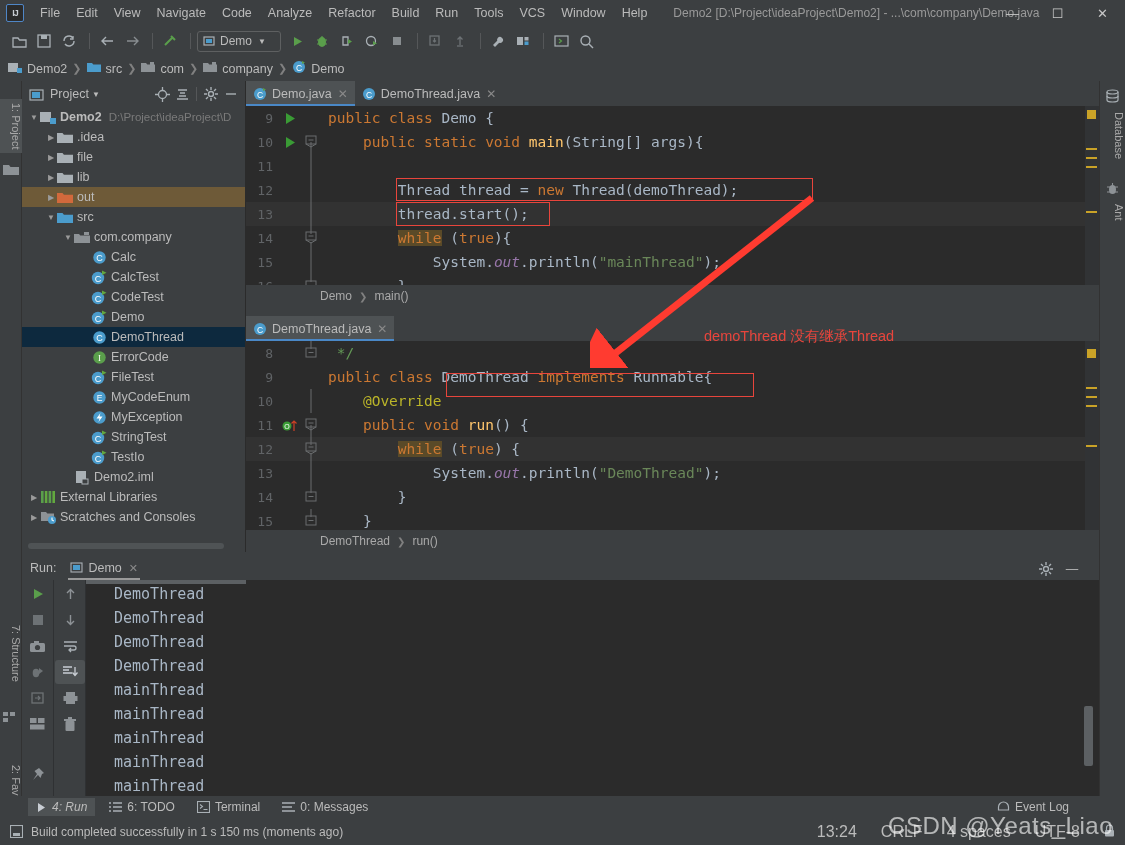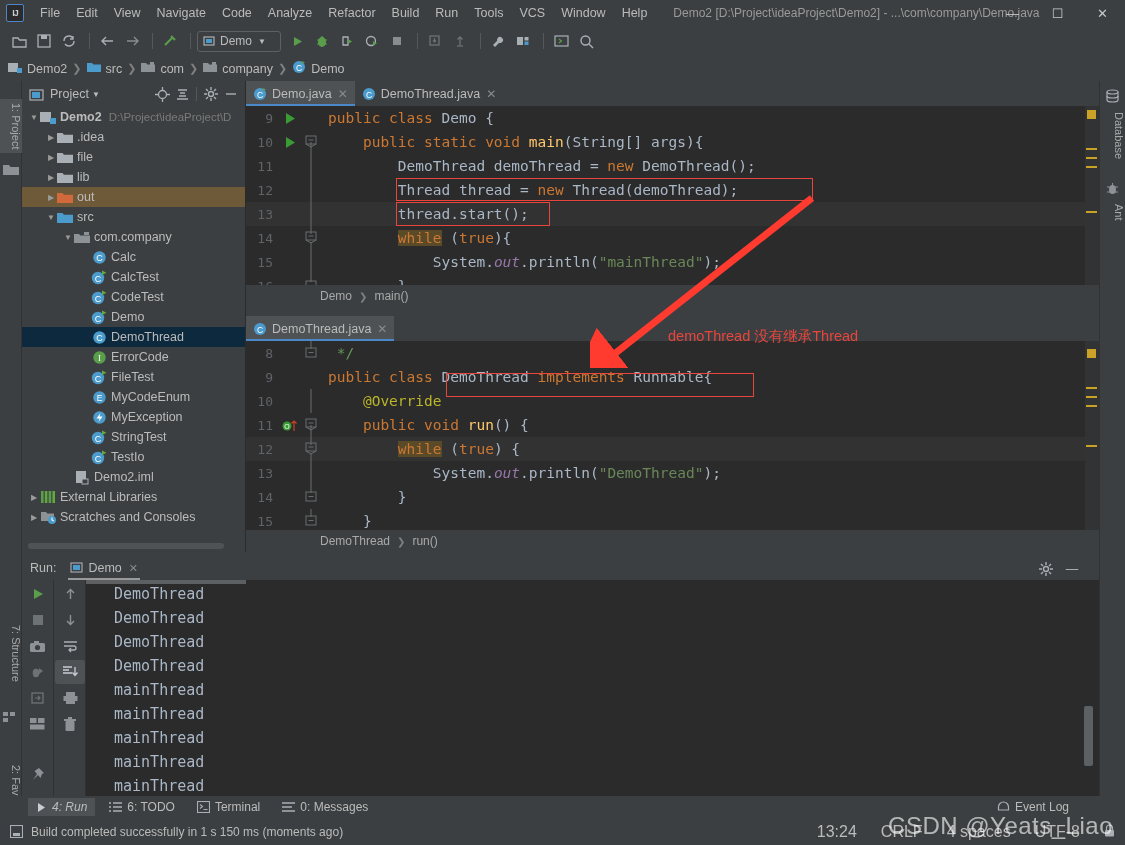--- a/index.html
+++ b/index.html
@@ -678,21 +678,21 @@
         <div class="codeline"><span class="lnum">10</span><span class="gutter-icons"><svg width="14" height="13">
               <path d="M2 1l9 5.5-9 5.5z" fill="#3a9b35"></path>
             </svg></span><span class="fold"><svg width="14" height="24">
               <path d="M7 12v12" stroke="#6a6d6f" stroke-width="1"></path>
               <rect x="2" y="6" width="10" height="8" fill="none" stroke="#6a6d6f" stroke-width="1"></rect>
               <path d="M2 14l5 3 5-3" fill="none" stroke="#6a6d6f" stroke-width="1"></path>
               <path d="M4.5 10h5" stroke="#6a6d6f" stroke-width="1"></path>
             </svg></span><span class="ctext">&nbsp;&nbsp;&nbsp;&nbsp;<span class="kw">public </span><span class="kw">static </span><span class="kw">void </span><span class="mth">main</span><span class="pl">(</span><span class="cls">String[] args</span><span class="pl">){</span></span></div>
         <div class="codeline"><span class="lnum">11</span><span class="gutter-icons"></span><span class="fold"><svg width="14" height="24">
               <path d="M7 0v24" stroke="#6a6d6f" stroke-width="1"></path>
-            </svg></span><span class="ctext">&nbsp;&nbsp;&nbsp;&nbsp;&nbsp;&nbsp;&nbsp;&nbsp;<span class="cls">DemoThread demoThread = </span><span class="kw">new </span><span class="cls">DemoThread();</span></span></div>
+            </svg></span></div>
         <div class="codeline"><span class="lnum">12</span><span class="gutter-icons"></span><span class="fold"><svg width="14" height="24">
               <path d="M7 0v24" stroke="#6a6d6f" stroke-width="1"></path>
             </svg></span><span class="ctext">&nbsp;&nbsp;&nbsp;&nbsp;&nbsp;&nbsp;&nbsp;&nbsp;<span class="cls">Thread thread = </span><span class="kw">new </span><span class="cls">Thread(demoThread);</span></span></div>
         <div class="codeline cur"><span class="lnum">13</span><span class="gutter-icons"></span><span class="fold"><svg width="14" height="24">
               <path d="M7 0v24" stroke="#6a6d6f" stroke-width="1"></path>
             </svg></span><span class="ctext">&nbsp;&nbsp;&nbsp;&nbsp;&nbsp;&nbsp;&nbsp;&nbsp;<span class="cls">thread.start();</span></span></div>
         <div class="codeline"><span class="lnum">14</span><span class="gutter-icons"></span><span class="fold"><svg width="14" height="24">
               <path d="M7 0v8M7 16v8" stroke="#6a6d6f" stroke-width="1"></path>
               <rect x="2" y="6" width="10" height="8" fill="none" stroke="#6a6d6f" stroke-width="1"></rect>
               <path d="M2 14l5 3 5-3" fill="none" stroke="#6a6d6f" stroke-width="1"></path>
@@ -988,17 +988,17 @@
 
   <svg class="arrow-svg" style="left:590px; top:193px; width:230px; height:175px;" width="230" height="175">
     <defs>
       <marker id="ahead" markerWidth="9" markerHeight="9" refX="1.5" refY="4.5" orient="auto">
         <path d="M0,0 L9,4.5 L0,9 z" fill="#ff3b30"></path>
       </marker>
     </defs>
     <line x1="222" y1="5" x2="18" y2="166" stroke="#ff3b30" stroke-width="7" marker-end="url(#ahead)"></line>
   </svg>
 
-  <div class="annot-text" style="left:668px; top:327px;text-align:right;">demoThread 没有继承Thread</div>
+  <div class="annot-text" style="left:704px; top:327px;text-align:right;">demoThread 没有继承Thread</div>
 
   <div class="watermark">CSDN @Yeats_Liao</div>
 
 </div>
 
 </body></html>

